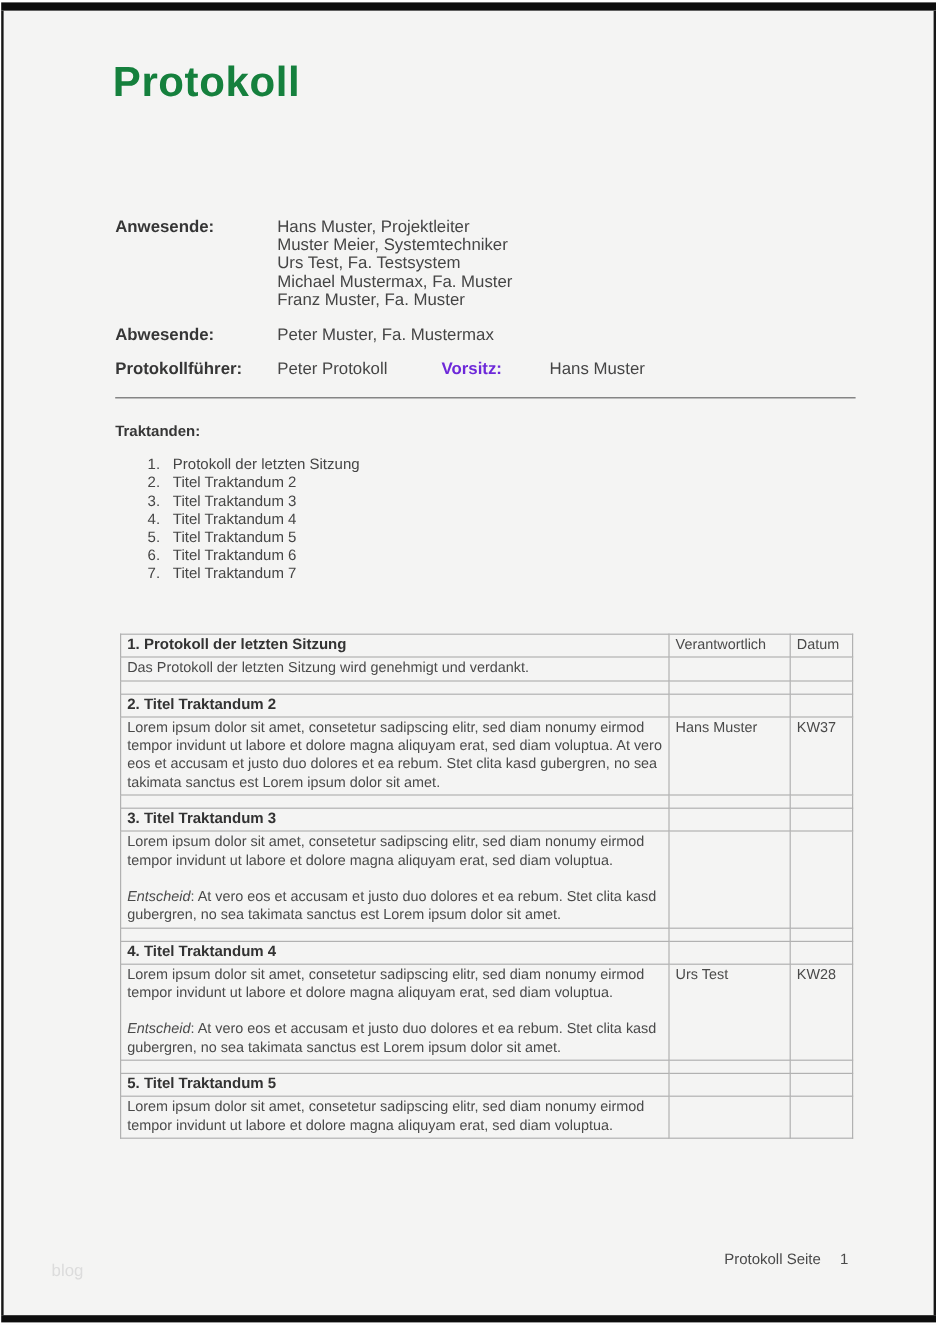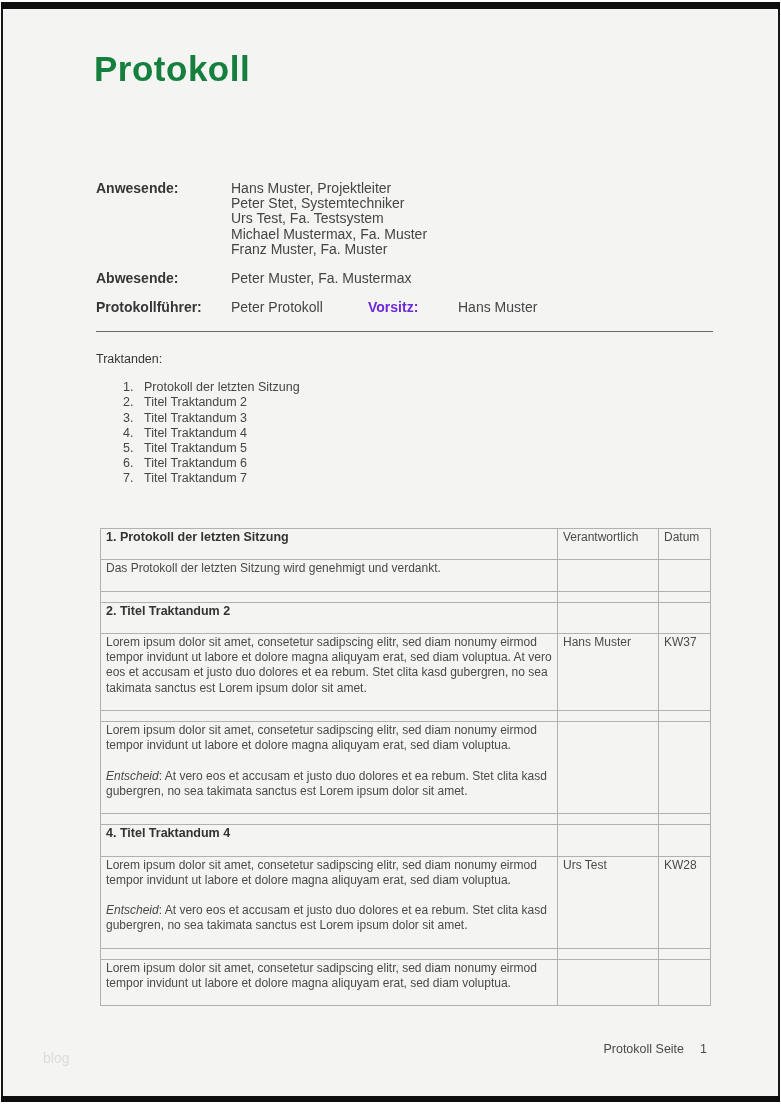--- a/index.html
+++ b/index.html
@@ -45,33 +45,33 @@
   .meta-value-col { width: 137px; flex: 0 0 auto; }
   .meta-label-2 { width: 90px; font-weight: bold; color: #6d28d9; flex: 0 0 auto; }
   .separator {
     position: absolute; left: 93px; top: 322px; width: 617px;
     border-top: 1px solid #6a6a6a;
   }
   .traktanden {
     position: absolute; left: 93px; top: 343px; width: 617px;
     font-size: 12.5px; line-height: 15.2px;
   }
-  .traktanden-label { font-weight: normal; color: #363636; }
+  .traktanden-label { font-weight: bold; color: #363636; }
   .traktanden-list { margin-top: 13px; list-style: none; }
   .traktanden-item { display: flex; }
   .traktanden-num { width: 48px; flex: 0 0 auto; padding-left: 27px; color: #454545; }
   .traktanden-title { color: #454545; }
   .main-table {
     position: absolute; left: 97px; top: 519px; width: 610px;
     border-collapse: collapse; table-layout: fixed;
     font-size: 12px; color: #4a4a4a;
   }
   .main-table td {
     border: 1px solid #b1b1b1;
-    padding: 1px 5px 14px 5px;
+    padding: 1px 5px 2px 5px;
     vertical-align: top;
     line-height: 15.3px;
     overflow: hidden;
   }
   .col-main { width: 457px; }
   .col-resp { width: 101px; }
   .col-date { width: 52px; }
   td.head-cell, td.sec-cell { font-weight: bold; color: #333333; font-size: 12.5px; }
   tr.spacer-row td { height: 11px; padding: 0 5px; }
   .para + .para { margin-top: 15px; }
@@ -95,21 +95,21 @@
 <div class="page">
 
   <h1 class="doc-title">Protokoll</h1>
 
 
   <div class="meta">
     <div class="meta-row">
       <div class="meta-label">Anwesende:</div>
       <div class="meta-value" id="anwesende-list">
           <div>Hans Muster, Projektleiter</div>
-          <div>Peter Stet, Systemtechniker</div>
+          <div>Muster Meier, Systemtechniker</div>
           <div>Urs Test, Fa. Testsystem</div>
           <div>Michael Mustermax, Fa. Muster</div>
           <div>Franz Muster, Fa. Muster</div>
         </div>
     </div>
     <div class="meta-row">
       <div class="meta-label">Abwesende:</div>
       <div class="meta-value" id="abwesende-list">
           <div>Peter Muster, Fa. Mustermax</div>
         </div>
@@ -193,20 +193,25 @@
           </td>
           <td>Hans Muster</td>
           <td>KW37</td>
         </tr>
         <tr class="spacer-row">
           <td></td>
           <td></td>
           <td></td>
         </tr>
         <tr>
+          <td class="sec-cell">3. Titel Traktandum 3</td>
+          <td></td>
+          <td></td>
+        </tr>
+        <tr>
           <td>
             <div class="para">Lorem ipsum dolor sit amet, consetetur sadipscing elitr, sed diam nonumy eirmod tempor invidunt ut labore et dolore magna aliquyam erat, sed diam voluptua.</div>
             <div class="para"><em>Entscheid</em>: At vero eos et accusam et justo duo dolores et ea rebum. Stet clita kasd gubergren, no sea takimata sanctus est Lorem ipsum dolor sit amet.</div>
           </td>
           <td></td>
           <td></td>
         </tr>
         <tr class="spacer-row">
           <td></td>
           <td></td>
@@ -220,20 +225,25 @@
         <tr>
           <td>
             <div class="para">Lorem ipsum dolor sit amet, consetetur sadipscing elitr, sed diam nonumy eirmod tempor invidunt ut labore et dolore magna aliquyam erat, sed diam voluptua.</div>
             <div class="para"><em>Entscheid</em>: At vero eos et accusam et justo duo dolores et ea rebum. Stet clita kasd gubergren, no sea takimata sanctus est Lorem ipsum dolor sit amet.</div>
           </td>
           <td>Urs Test</td>
           <td>KW28</td>
         </tr>
         <tr class="spacer-row">
           <td></td>
+          <td></td>
+          <td></td>
+        </tr>
+        <tr>
+          <td class="sec-cell">5. Titel Traktandum 5</td>
           <td></td>
           <td></td>
         </tr>
         <tr>
           <td>
             <div class="para">Lorem ipsum dolor sit amet, consetetur sadipscing elitr, sed diam nonumy eirmod tempor invidunt ut labore et dolore magna aliquyam erat, sed diam voluptua.</div>
           </td>
           <td></td>
           <td></td>
         </tr>

